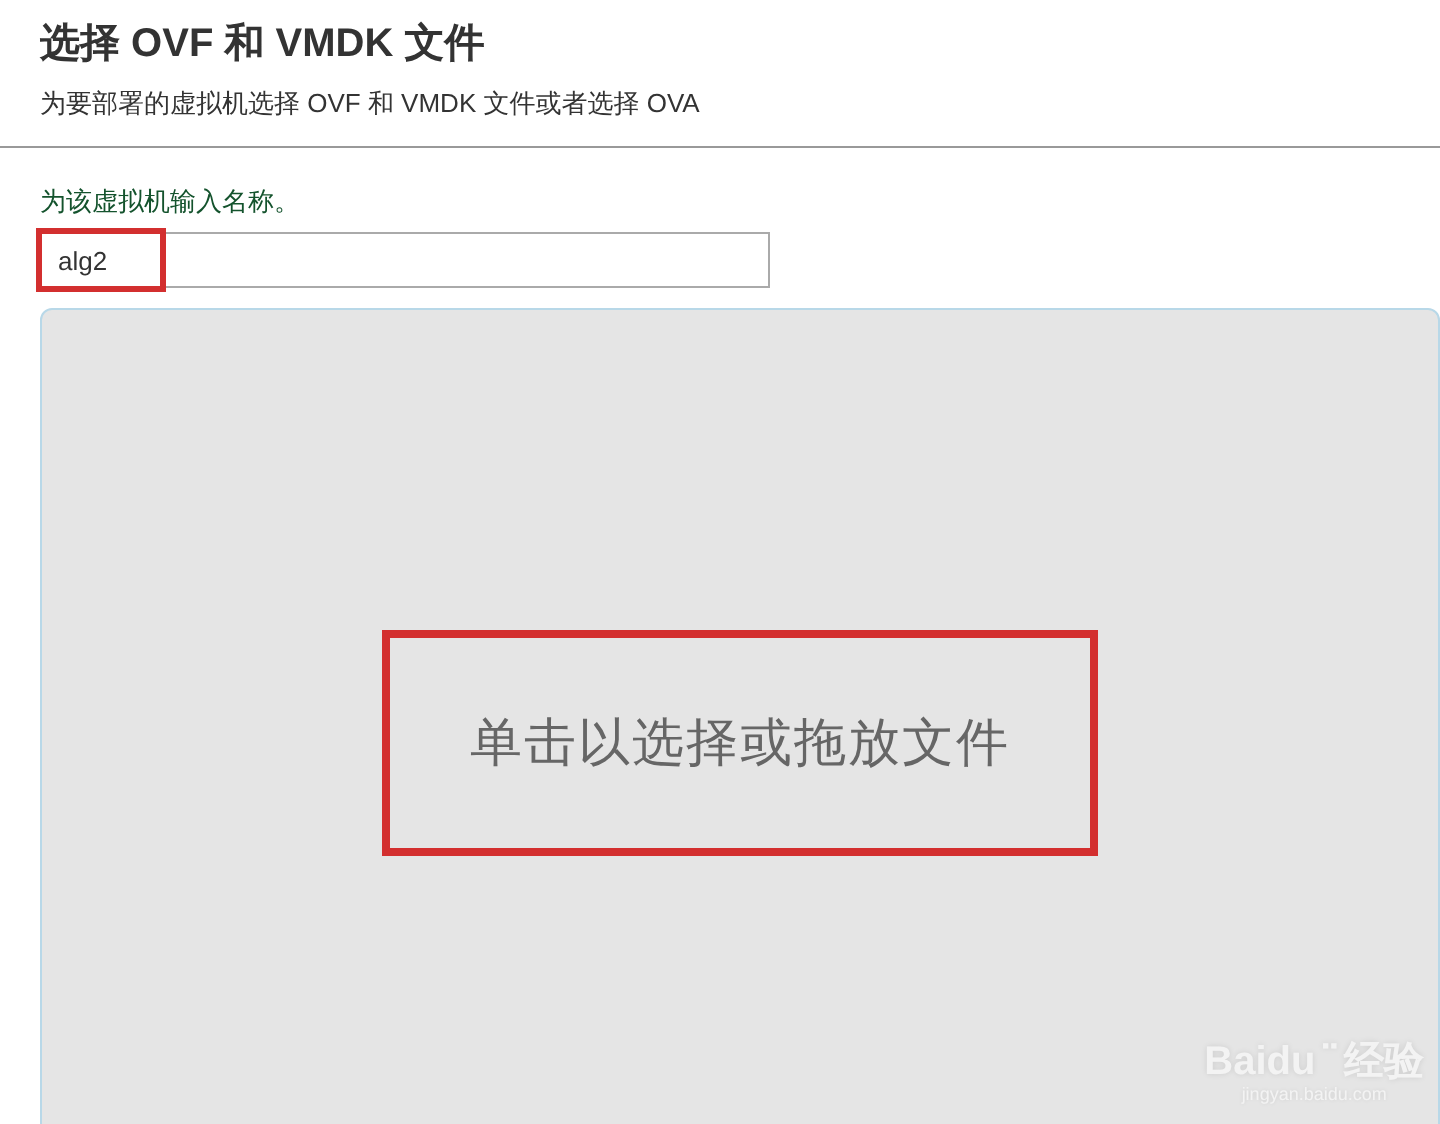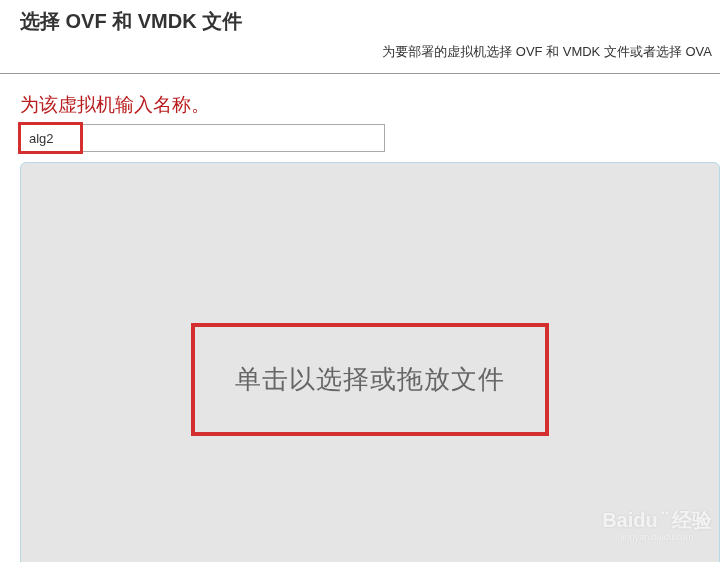--- a/index.html
+++ b/index.html
@@ -10,39 +10,38 @@
     body {
       font-family: Arial, "Microsoft YaHei", sans-serif;
       background: #fff;
       width: 720px;
       height: 562px;
       overflow: hidden;
       position: relative;
     }
     .header-section {
       border-bottom: 1px solid #999;
-      padding: 8px 8px 12px 20px;
+      padding: 8px 20px 12px 20px;
     }
     .page-title {
       font-size: 20px;
       font-weight: bold;
       color: #333;
       margin-bottom: 8px;
     }
     .page-subtitle {
       font-size: 13px;
       color: #333;
-      text-align: right;
     }
     .form-section {
       padding: 18px 20px 0 20px;
     }
     .form-label {
-      font-size: 19px;
-      color: #b91c1c;
+      font-size: 13px;
+      color: #14532d;
       margin-bottom: 6px;
     }
     .input-wrapper {
       position: relative;
       margin-bottom: 10px;
     }
     .vm-name-input {
       width: 365px;
       height: 28px;
       padding: 8px 8px;
@@ -83,21 +82,21 @@
       padding: 35px 40px;
       position: relative;
     }
     .dropzone-text {
       font-size: 26px;
       color: #666;
       letter-spacing: 1px;
     }
     .watermark {
       position: absolute;
-      bottom: 20px;
+      bottom: 10px;
       right: 8px;
       text-align: center;
       opacity: 0.55;
       pointer-events: none;
     }
     .watermark-main {
       font-size: 20px;
       font-weight: bold;
       color: #fff;
       text-shadow: 0 0 3px rgba(0,0,0,0.2);

